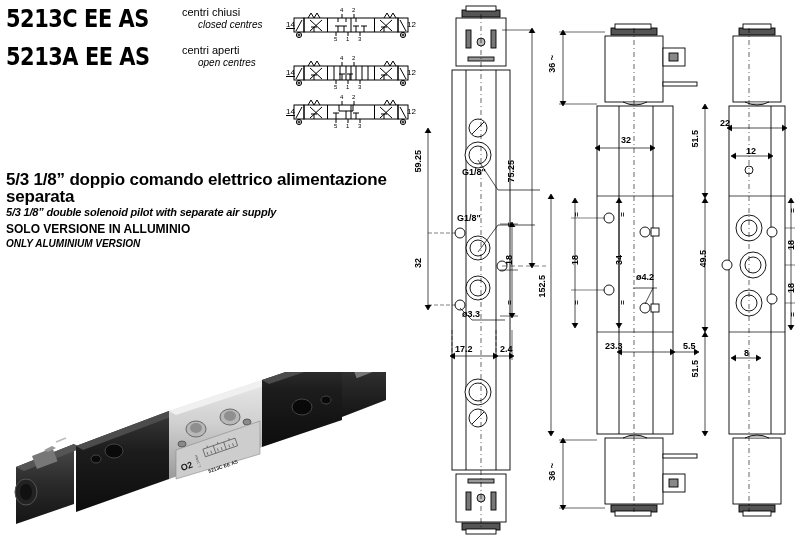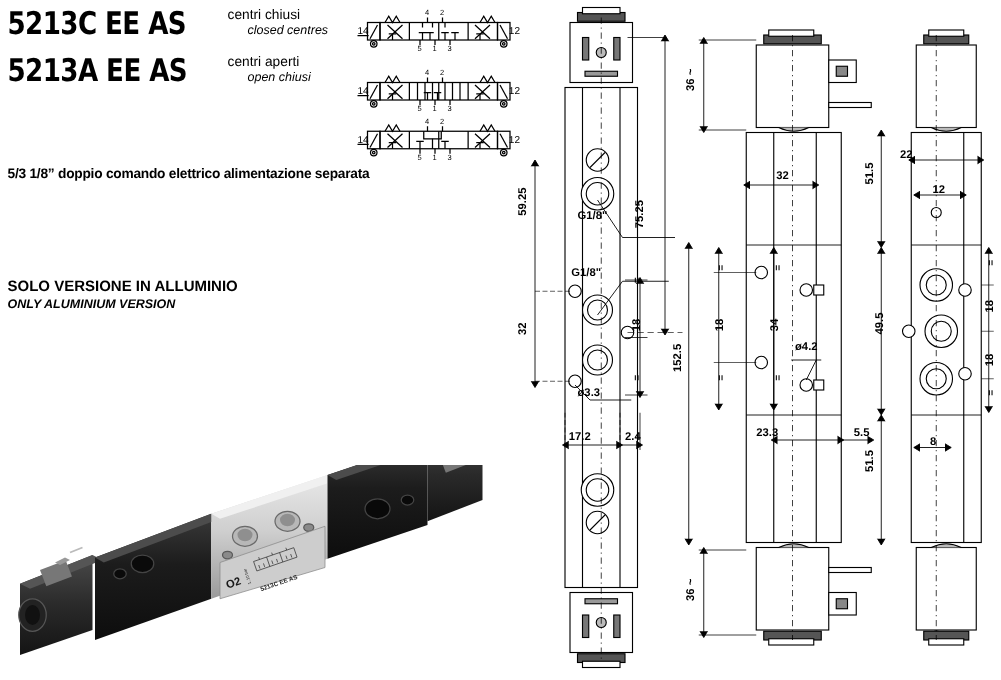--- a/index.html
+++ b/index.html
@@ -11,21 +11,21 @@
   #header{left:6px;top:4px;width:420px;}
   .model-row{display:flex;align-items:flex-start;height:38px;}
   .model-code{font-size:25px;font-weight:bold;letter-spacing:-0.5px;
               width:176px;line-height:30px;font-family:"DejaVu Sans Condensed","Liberation Sans",sans-serif;
               transform:scaleX(0.93);transform-origin:left center;}
   .model-desc{padding-top:2px;line-height:1.05;}
   .desc-it{font-size:11px;line-height:13px;}
   .desc-en{font-size:10px;font-style:italic;line-height:12px;padding-left:16px;}
 
   #subtitle{left:6px;top:131px;width:420px;}
-  .sub-it{font-size:11px;font-weight:bold;letter-spacing:-0.2px;line-height:17px;}
+  .sub-it{font-size:17px;font-weight:bold;letter-spacing:-0.2px;line-height:17px;margin-top:40px;}
   .sub-en{font-size:11px;font-style:italic;font-weight:bold;letter-spacing:-0.2px;line-height:15px;}
 
   #alu{left:6px;top:222px;}
   .alu-it{font-size:12px;font-weight:bold;letter-spacing:0px;line-height:15px;}
   .alu-en{font-size:10px;font-weight:bold;font-style:italic;line-height:13px;}
 
   
   .sym-wrap{position:absolute;left:286px;}
   .sym-num{position:absolute;font-size:8px;top:18px;}
   .sym-num.l{left:0;text-decoration:underline;}
@@ -52,28 +52,29 @@
     <div class="model-desc">
       <div class="desc-it">centri chiusi</div>
       <div class="desc-en">closed centres</div>
     </div>
   </div>
 
   <div class="model-row">
     <div class="model-code">5213A EE AS</div>
     <div class="model-desc">
       <div class="desc-it">centri aperti</div>
-      <div class="desc-en">open chiusi</div>
+      <div class="desc-en">open centres</div>
     </div>
   </div>
 
 </div>
 
 <div id="subtitle" class="abs">
   <div class="sub-it">5/3 1/8” doppio comando elettrico alimentazione separata</div>
+  <div class="sub-en">5/3 1/8” double solenoid pilot with separate air supply</div>
 </div>
 
 <div id="alu" class="abs">
   <div class="alu-it">SOLO VERSIONE IN ALLUMINIO</div>
   <div class="alu-en">ONLY ALUMINIUM VERSION</div>
 </div>
 
 <div class="sym-wrap" style="top:2px;">
   <span class="sym-num l">14</span>
   <span class="sym-num r">12</span>

